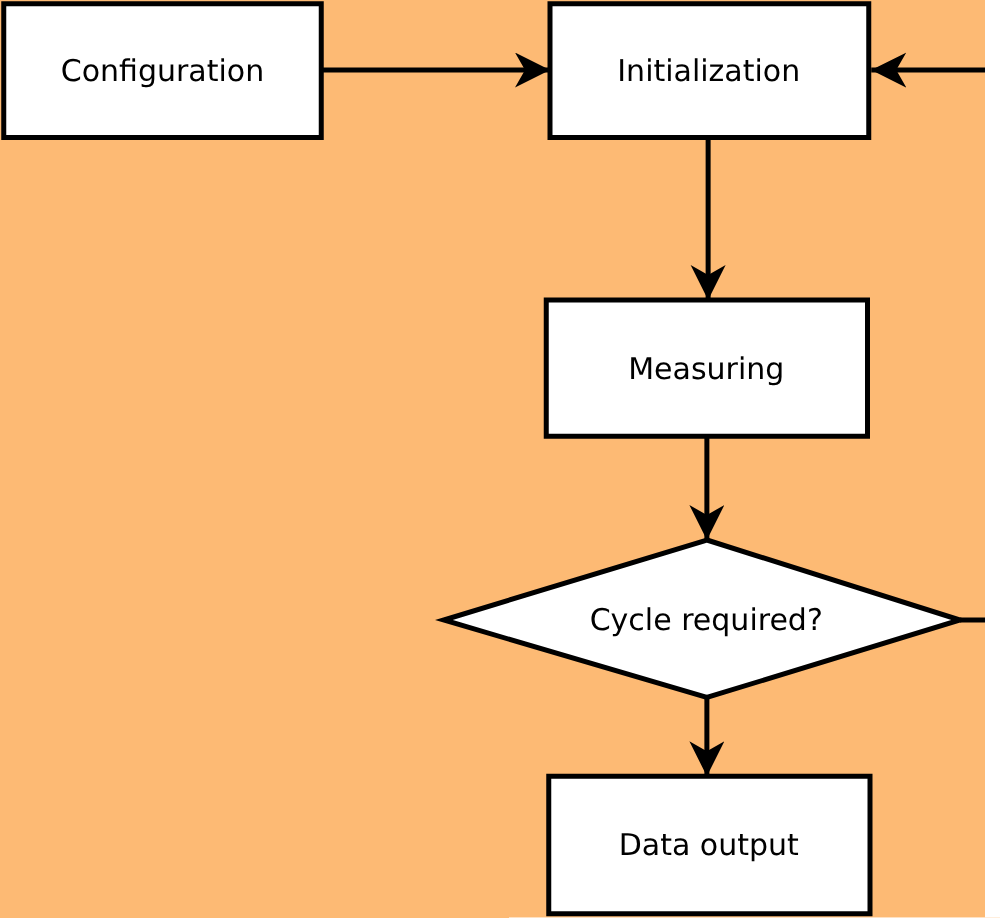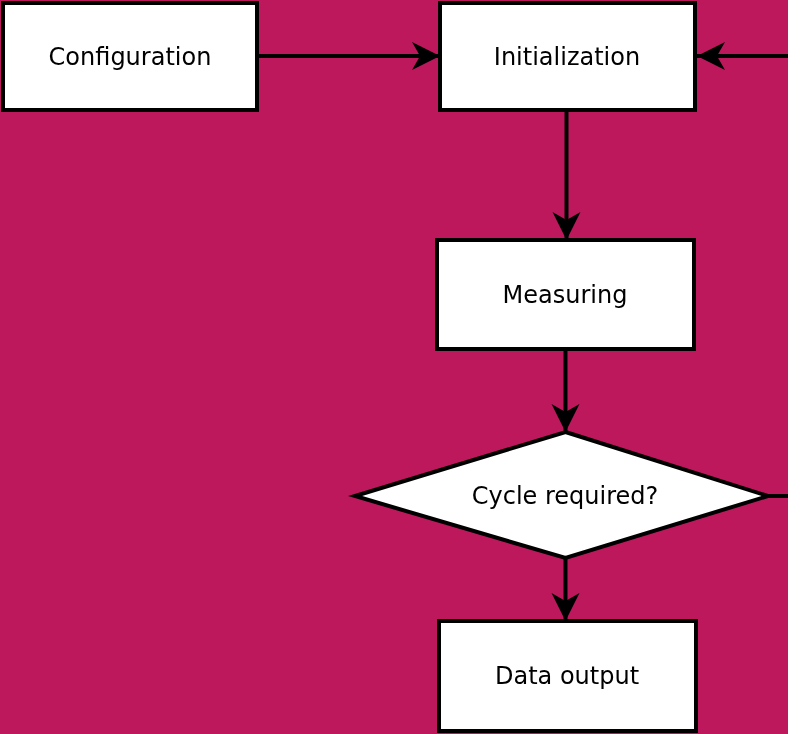--- a/index.html
+++ b/index.html
@@ -4,21 +4,21 @@
 <style>
   html, body {
     margin: 0;
     padding: 0;
     background: #ffffff;
   }
   .stage {
     position: relative;
     width: 788px;
     height: 734px;
-    background: #be185d;
+    background: #fdba74;
     overflow: hidden;
   }
   svg.flowchart {
     display: block;
     width: 800px;
     height: 734px;
   }
   svg.flowchart .shape {
     fill: #ffffff;
     stroke: #000000;

